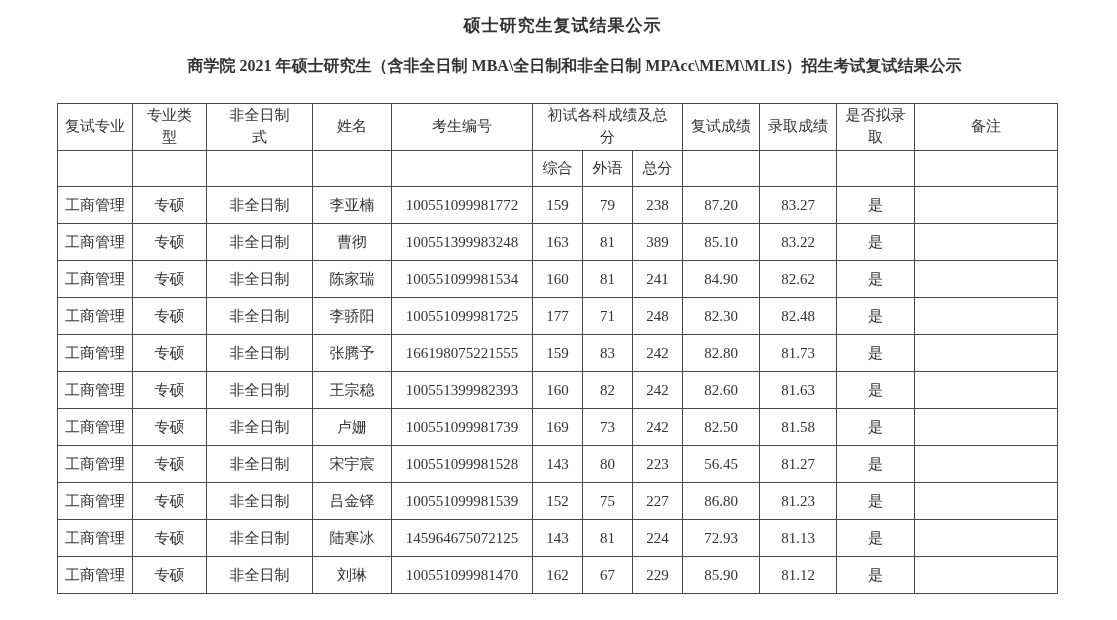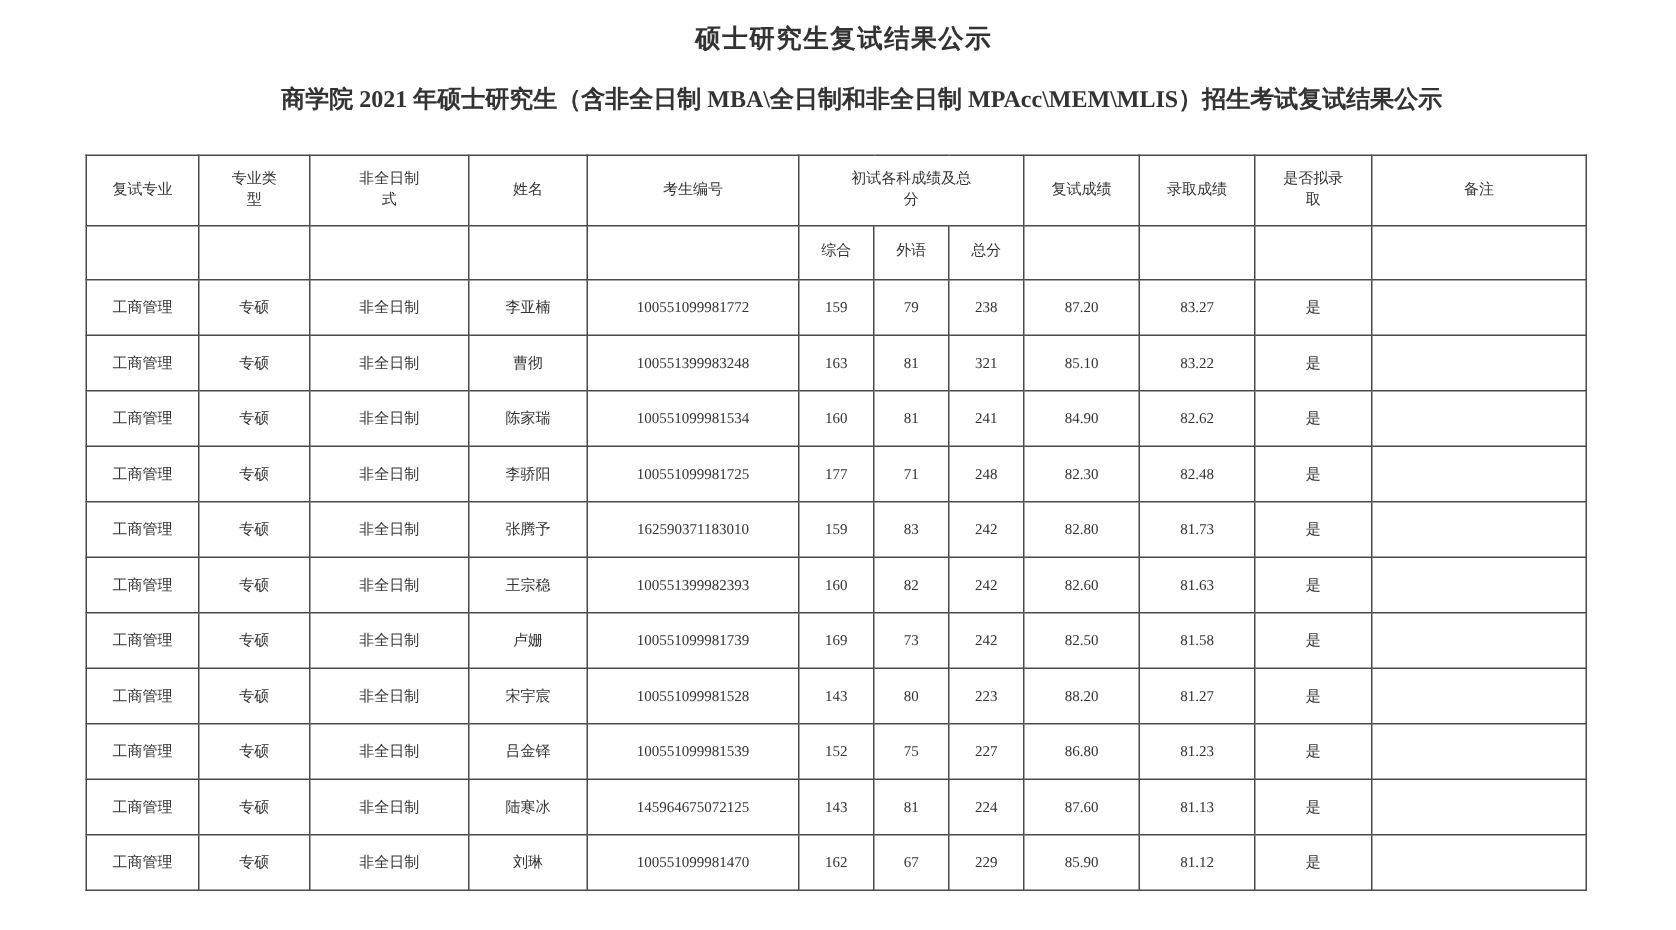--- a/index.html
+++ b/index.html
@@ -33,21 +33,21 @@
     text-align: center;
     font-size: 16px;
     font-weight: bold;
   }
   table.results {
     position: absolute;
     left: 57px;
     top: 103px;
     border-collapse: collapse;
     table-layout: fixed;
-    font-size: 10px;
+    font-size: 15px;
     color: #333333;
   }
   table.results th, table.results td {
     border: 1px solid #4a4a4a;
     text-align: center;
     vertical-align: middle;
     padding: 0 2px;
     font-weight: normal;
     overflow: hidden;
   }
@@ -129,21 +129,21 @@
         <td></td>
       </tr>
       <tr>
         <td>工商管理</td>
         <td>专硕</td>
         <td>非全日制</td>
         <td>曹彻</td>
         <td>100551399983248</td>
         <td>163</td>
         <td>81</td>
-        <td>321</td>
+        <td>389</td>
         <td>85.10</td>
         <td>83.22</td>
         <td>是</td>
         <td></td>
       </tr>
       <tr>
         <td>工商管理</td>
         <td>专硕</td>
         <td>非全日制</td>
         <td>陈家瑞</td>
@@ -168,21 +168,21 @@
         <td>82.30</td>
         <td>82.48</td>
         <td>是</td>
         <td></td>
       </tr>
       <tr>
         <td>工商管理</td>
         <td>专硕</td>
         <td>非全日制</td>
         <td>张腾予</td>
-        <td>162590371183010</td>
+        <td>166198075221555</td>
         <td>159</td>
         <td>83</td>
         <td>242</td>
         <td>82.80</td>
         <td>81.73</td>
         <td>是</td>
         <td></td>
       </tr>
       <tr>
         <td>工商管理</td>
@@ -214,21 +214,21 @@
       </tr>
       <tr>
         <td>工商管理</td>
         <td>专硕</td>
         <td>非全日制</td>
         <td>宋宇宸</td>
         <td>100551099981528</td>
         <td>143</td>
         <td>80</td>
         <td>223</td>
-        <td>88.20</td>
+        <td>56.45</td>
         <td>81.27</td>
         <td>是</td>
         <td></td>
       </tr>
       <tr>
         <td>工商管理</td>
         <td>专硕</td>
         <td>非全日制</td>
         <td>吕金铎</td>
         <td>100551099981539</td>
@@ -242,21 +242,21 @@
       </tr>
       <tr>
         <td>工商管理</td>
         <td>专硕</td>
         <td>非全日制</td>
         <td>陆寒冰</td>
         <td>145964675072125</td>
         <td>143</td>
         <td>81</td>
         <td>224</td>
-        <td>87.60</td>
+        <td>72.93</td>
         <td>81.13</td>
         <td>是</td>
         <td></td>
       </tr>
       <tr>
         <td>工商管理</td>
         <td>专硕</td>
         <td>非全日制</td>
         <td>刘琳</td>
         <td>100551099981470</td>

